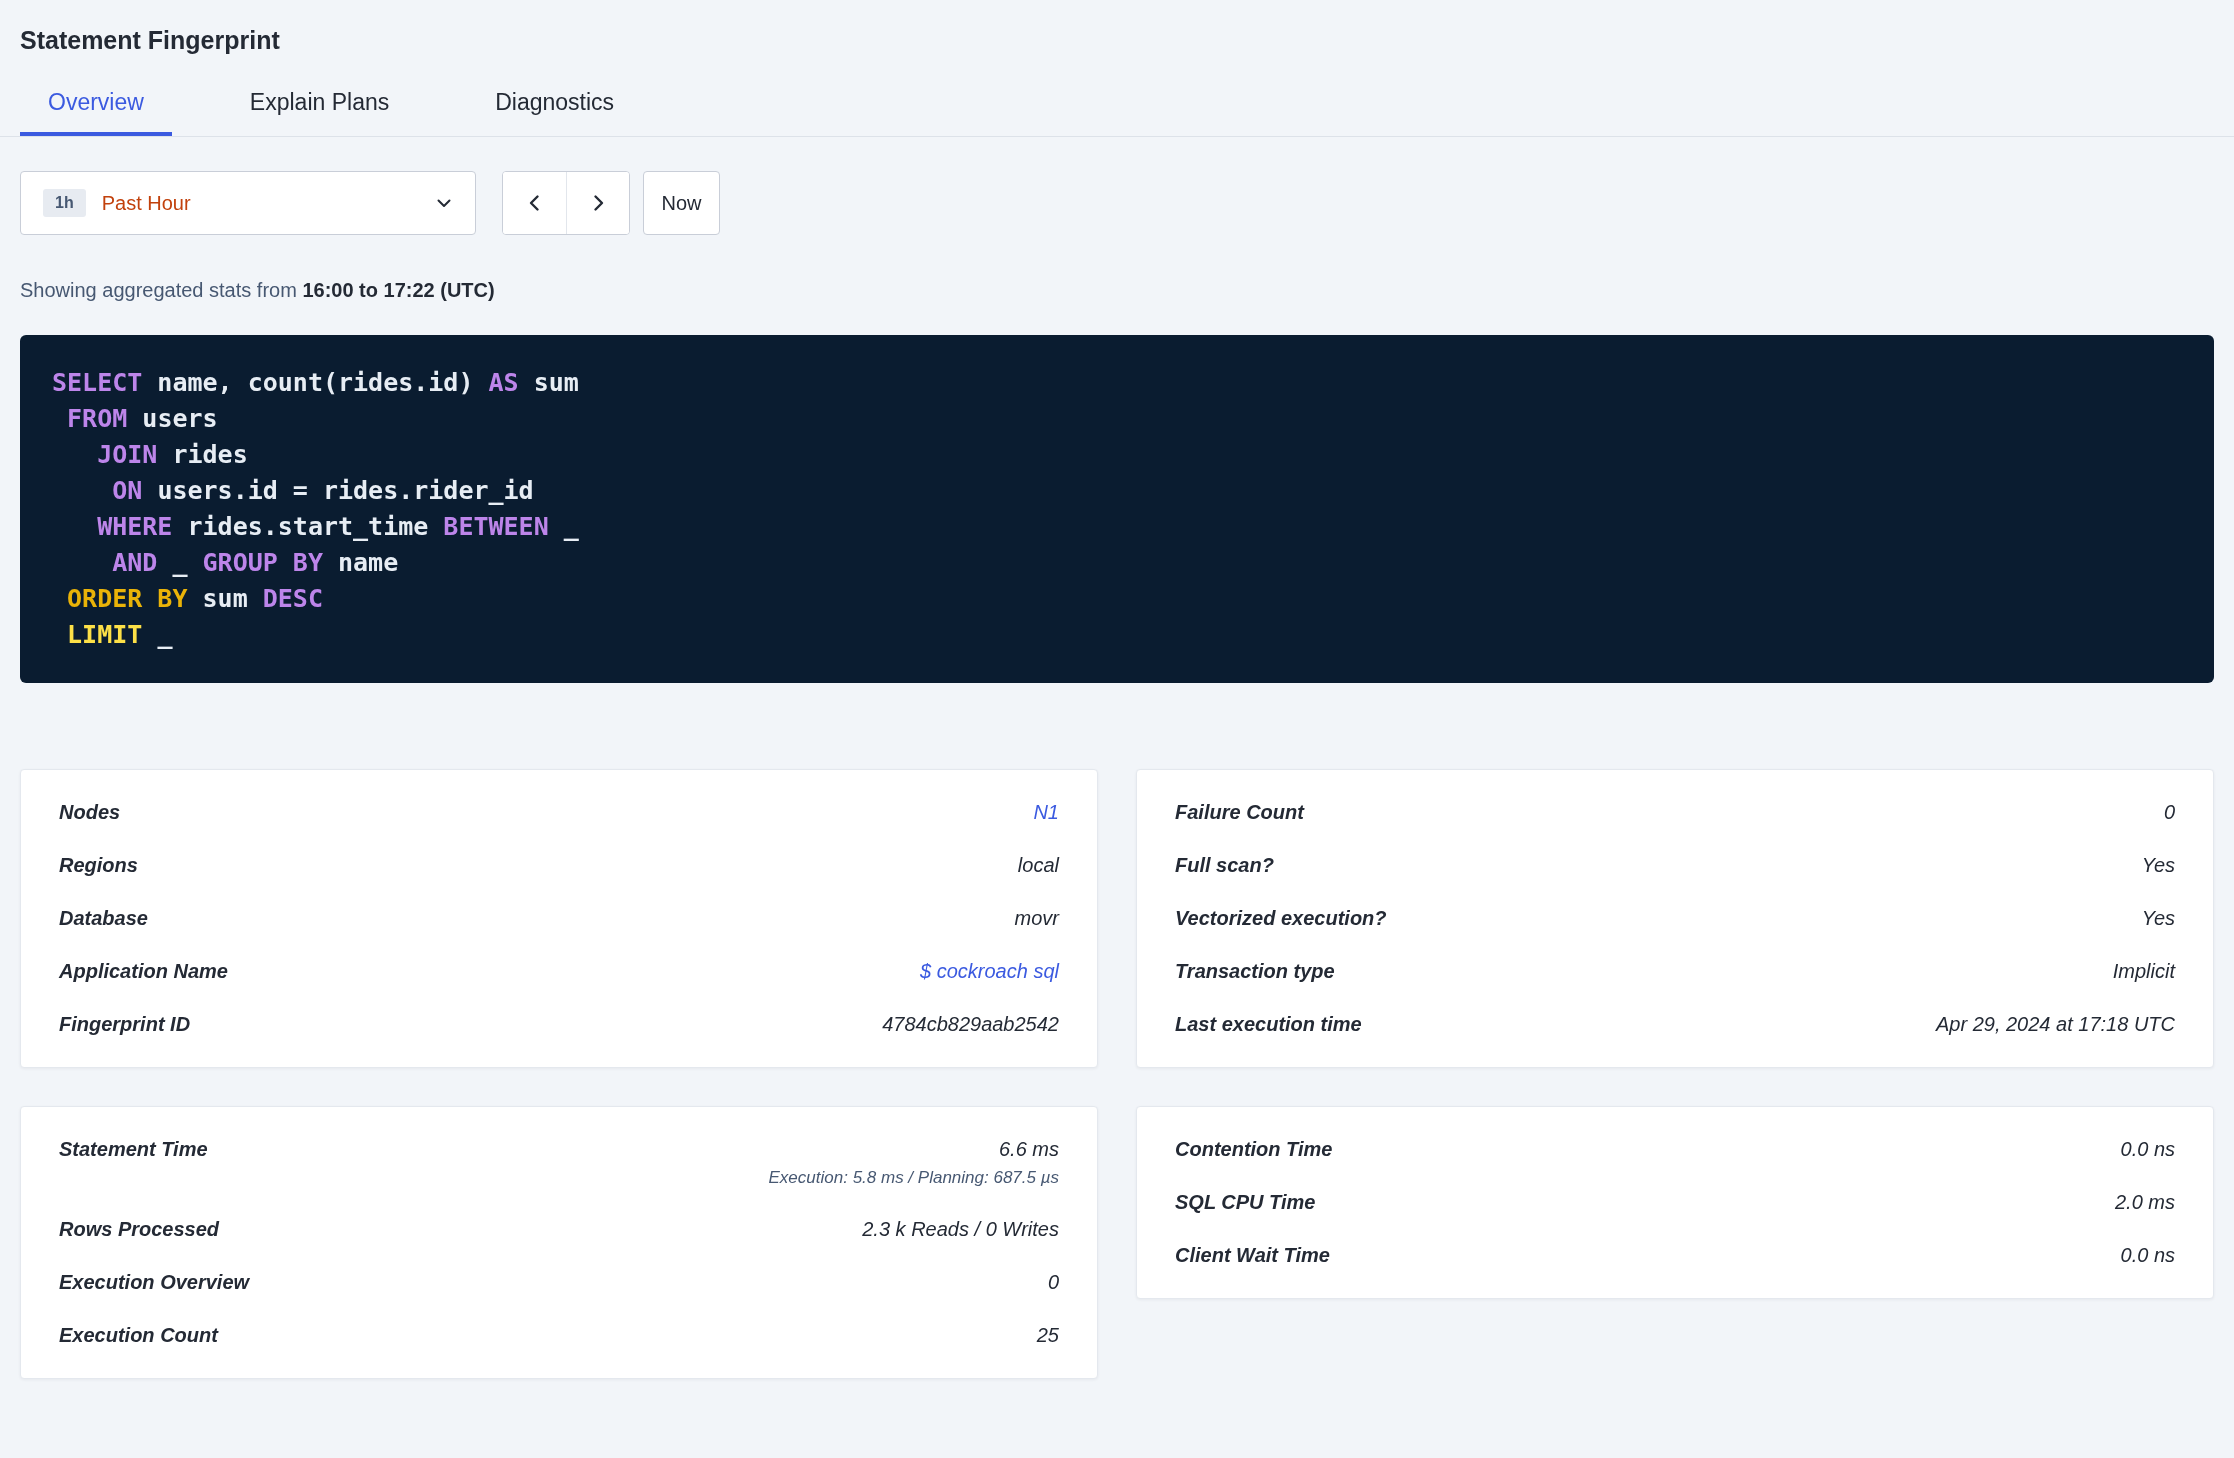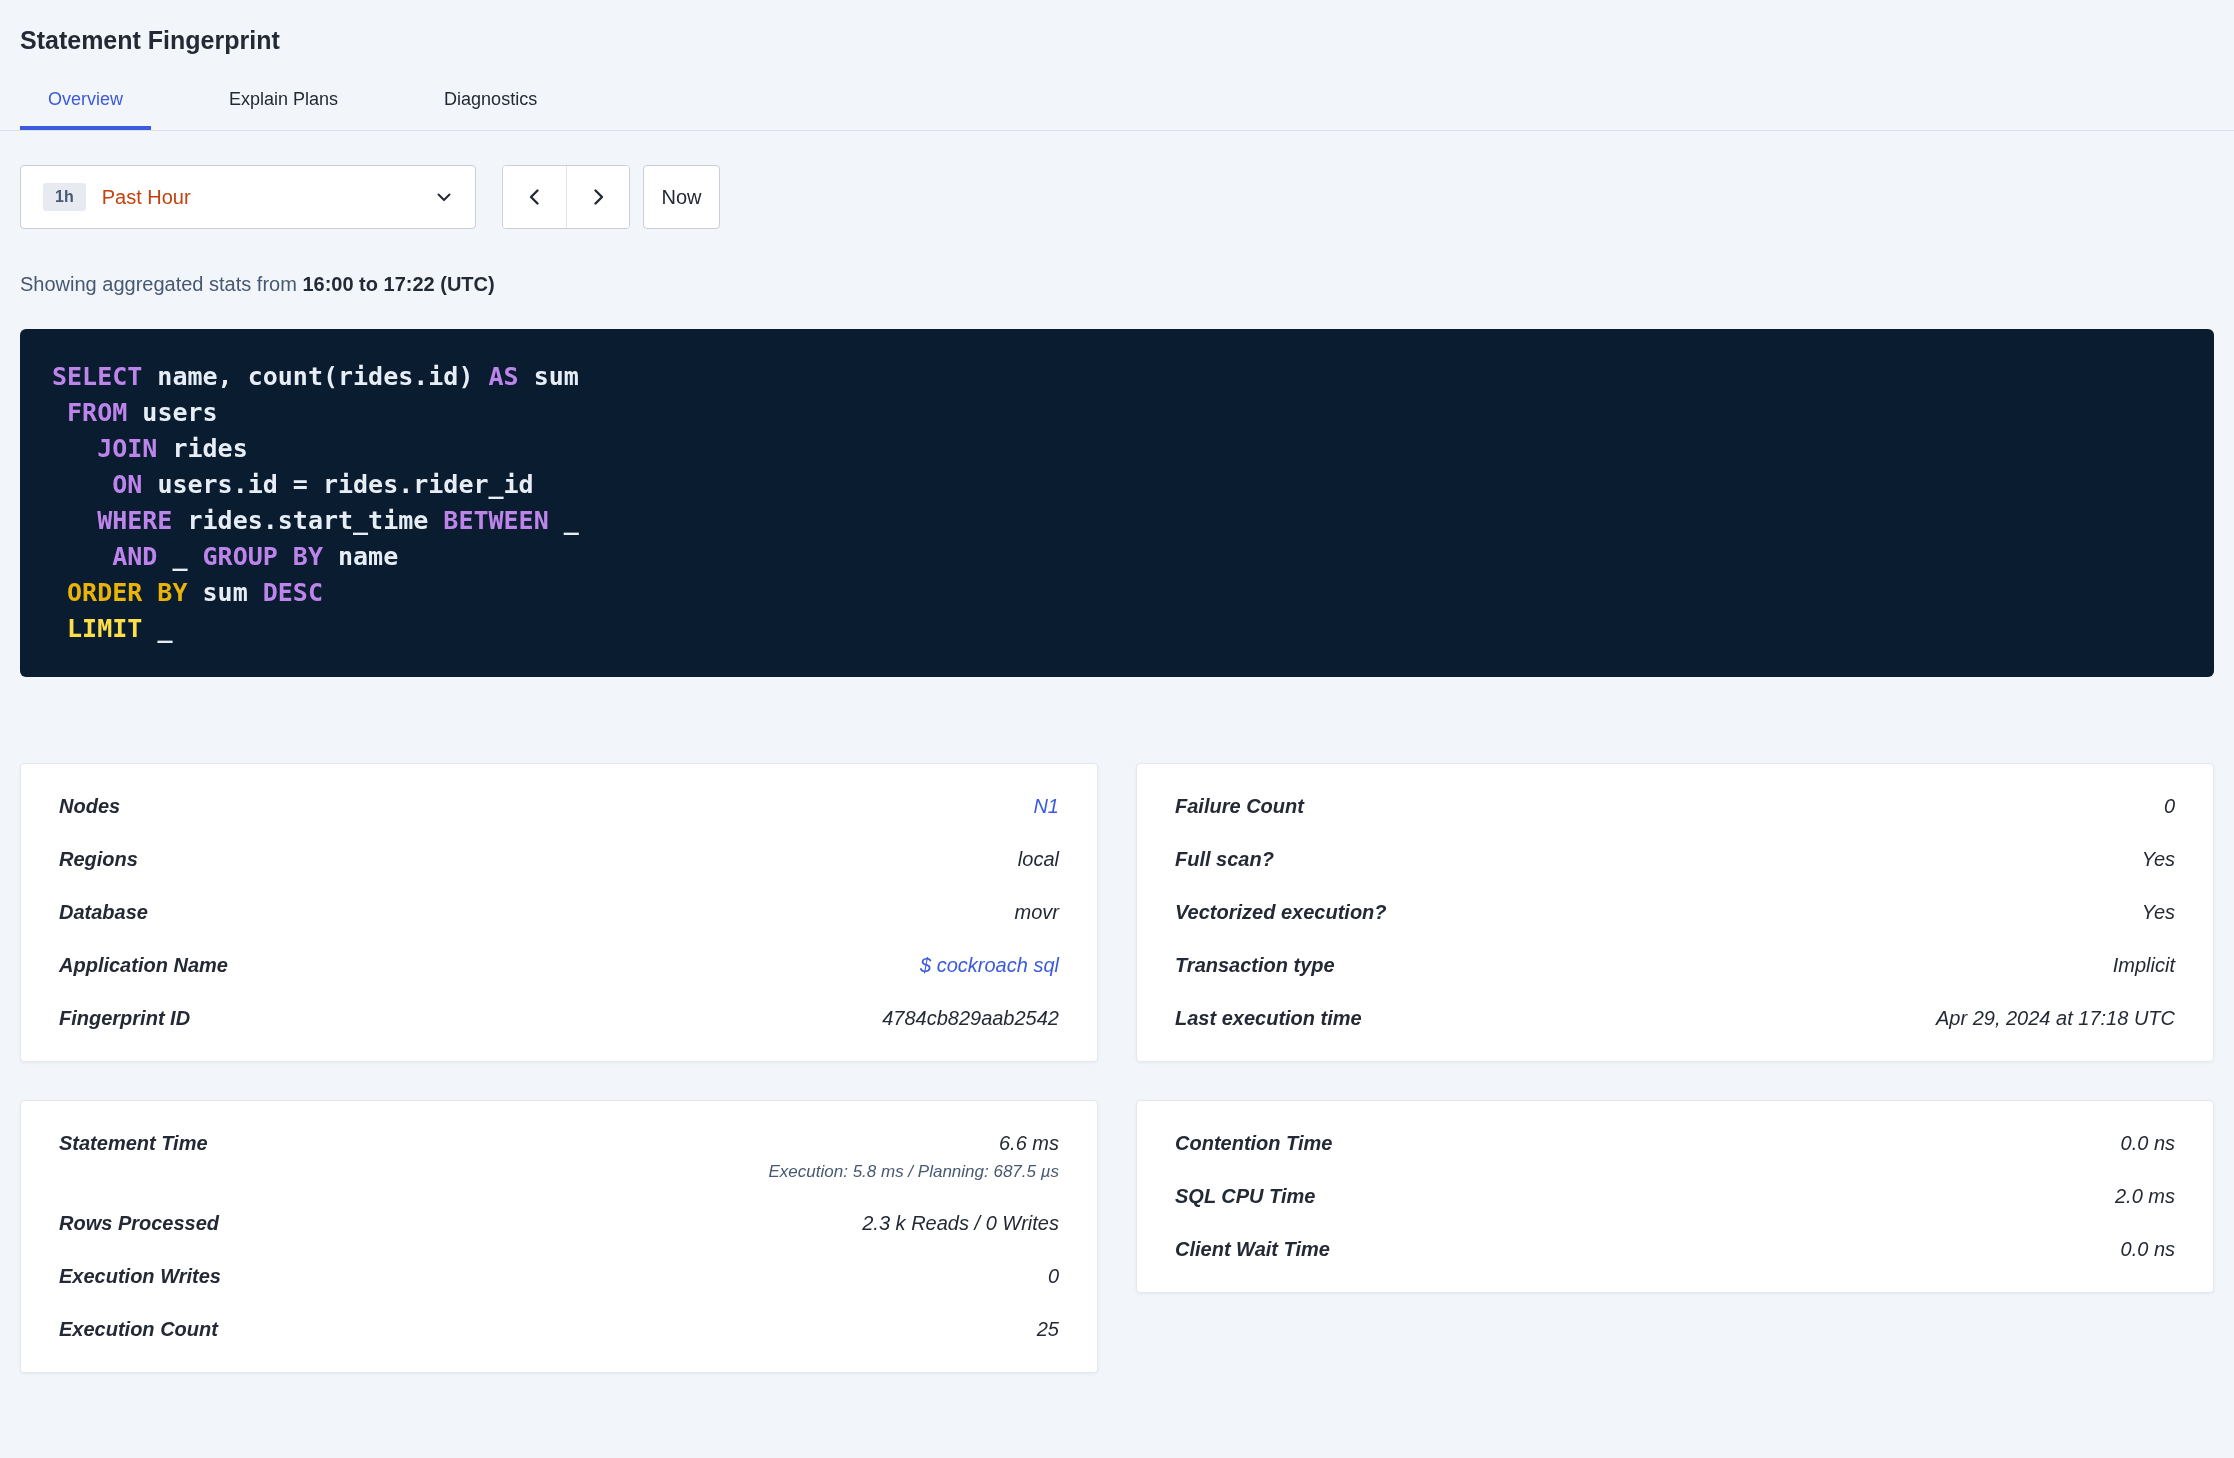--- a/index.html
+++ b/index.html
@@ -15,21 +15,21 @@
   h1.page-title {
     margin: 0; font-size: 25px; font-weight: bold; color: #242a35;
   }
 
   
   .tabs {
     display: flex; margin: 30px -20px 0 -20px; padding: 0 20px;
     border-bottom: 1px solid #dde2e9;
   }
   .tab {
-    font-size: 18px; color: #242a35; padding: 4px 28px 16px 28px;
+    font-size: 23px; color: #242a35; padding: 4px 28px 16px 28px;
     margin-right: 50px; border-bottom: 4px solid transparent;
     cursor: pointer; white-space: nowrap;
   }
   .tab.active { color: #3b5ae0; border-bottom-color: #3b5ae0; }
 
   
   .controls { display: flex; align-items: stretch; margin-top: 34px; height: 64px; }
   .btnish {
     background: #ffffff; border: 1px solid #c9ced8; border-radius: 4px;
     font-family: "Liberation Sans", sans-serif; cursor: pointer;
@@ -255,21 +255,21 @@
 
         <div class="row">
           <span class="label">Rows Processed</span>
           <span class="value-wrap">
             <span class="value">2.3 k Reads / 0 Writes</span>
 
           </span>
         </div>
 
         <div class="row">
-          <span class="label">Execution Writes</span>
+          <span class="label">Execution Overview</span>
           <span class="value-wrap">
             <span class="value">0</span>
 
           </span>
         </div>
 
         <div class="row">
           <span class="label">Execution Count</span>
           <span class="value-wrap">
             <span class="value">25</span>

